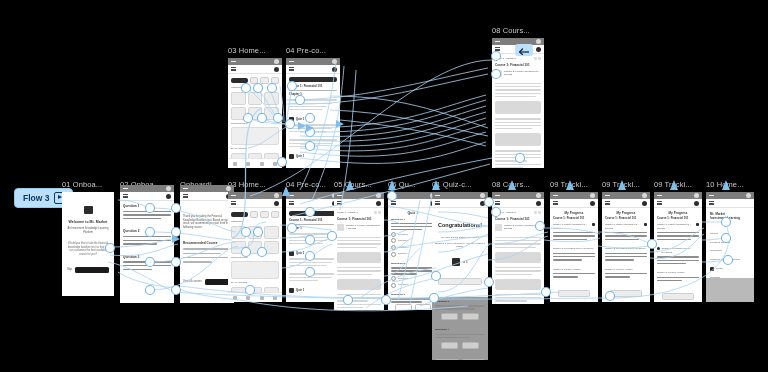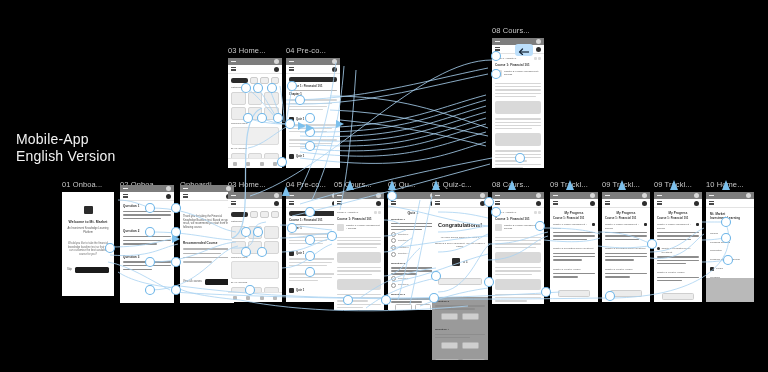--- a/index.html
+++ b/index.html
@@ -60,23 +60,25 @@
   svg.wires circle.nodef{fill:#ffffff;stroke:#6fb6e8;stroke-width:1.1;}
   svg.wires polygon.arw{fill:#7cc0ec;}
   .backbtn{position:absolute;background:#bcdffb;border-radius:3px;width:18px;height:12px;display:flex;align-items:center;justify-content:center;}
   .backbtn svg{width:12px;height:10px;}
 </style>
 </head>
 <body>
 
 <div id="canvas">
 
-  <div class="canvas-title" style="left:16px;top:131px;">Mobile-App
-English Version</div>
-
+
+  <div class="flow-badge" style="left:14px;top:188px;">
+    <span>Flow 3</span>
+    <span class="ficon"></span>
+  </div>
 
   <div id="labels">
       <div class="frame-label" style="left: 228px; top: 46px;">03 Home...</div>
       <div class="frame-label" style="left: 286px; top: 46px;">04 Pre-co...</div>
       <div class="frame-label" style="left: 492px; top: 26px;">08 Cours...</div>
       <div class="frame-label" style="left: 62px; top: 180px;">01 Onboa...</div>
       <div class="frame-label" style="left: 120px; top: 180px;">02 Onboa...</div>
       <div class="frame-label" style="left: 180px; top: 180px;">Onboardi...</div>
       <div class="frame-label" style="left: 228px; top: 180px;">03 Home...</div>
       <div class="frame-label" style="left: 286px; top: 180px;">04 Pre-co...</div>

